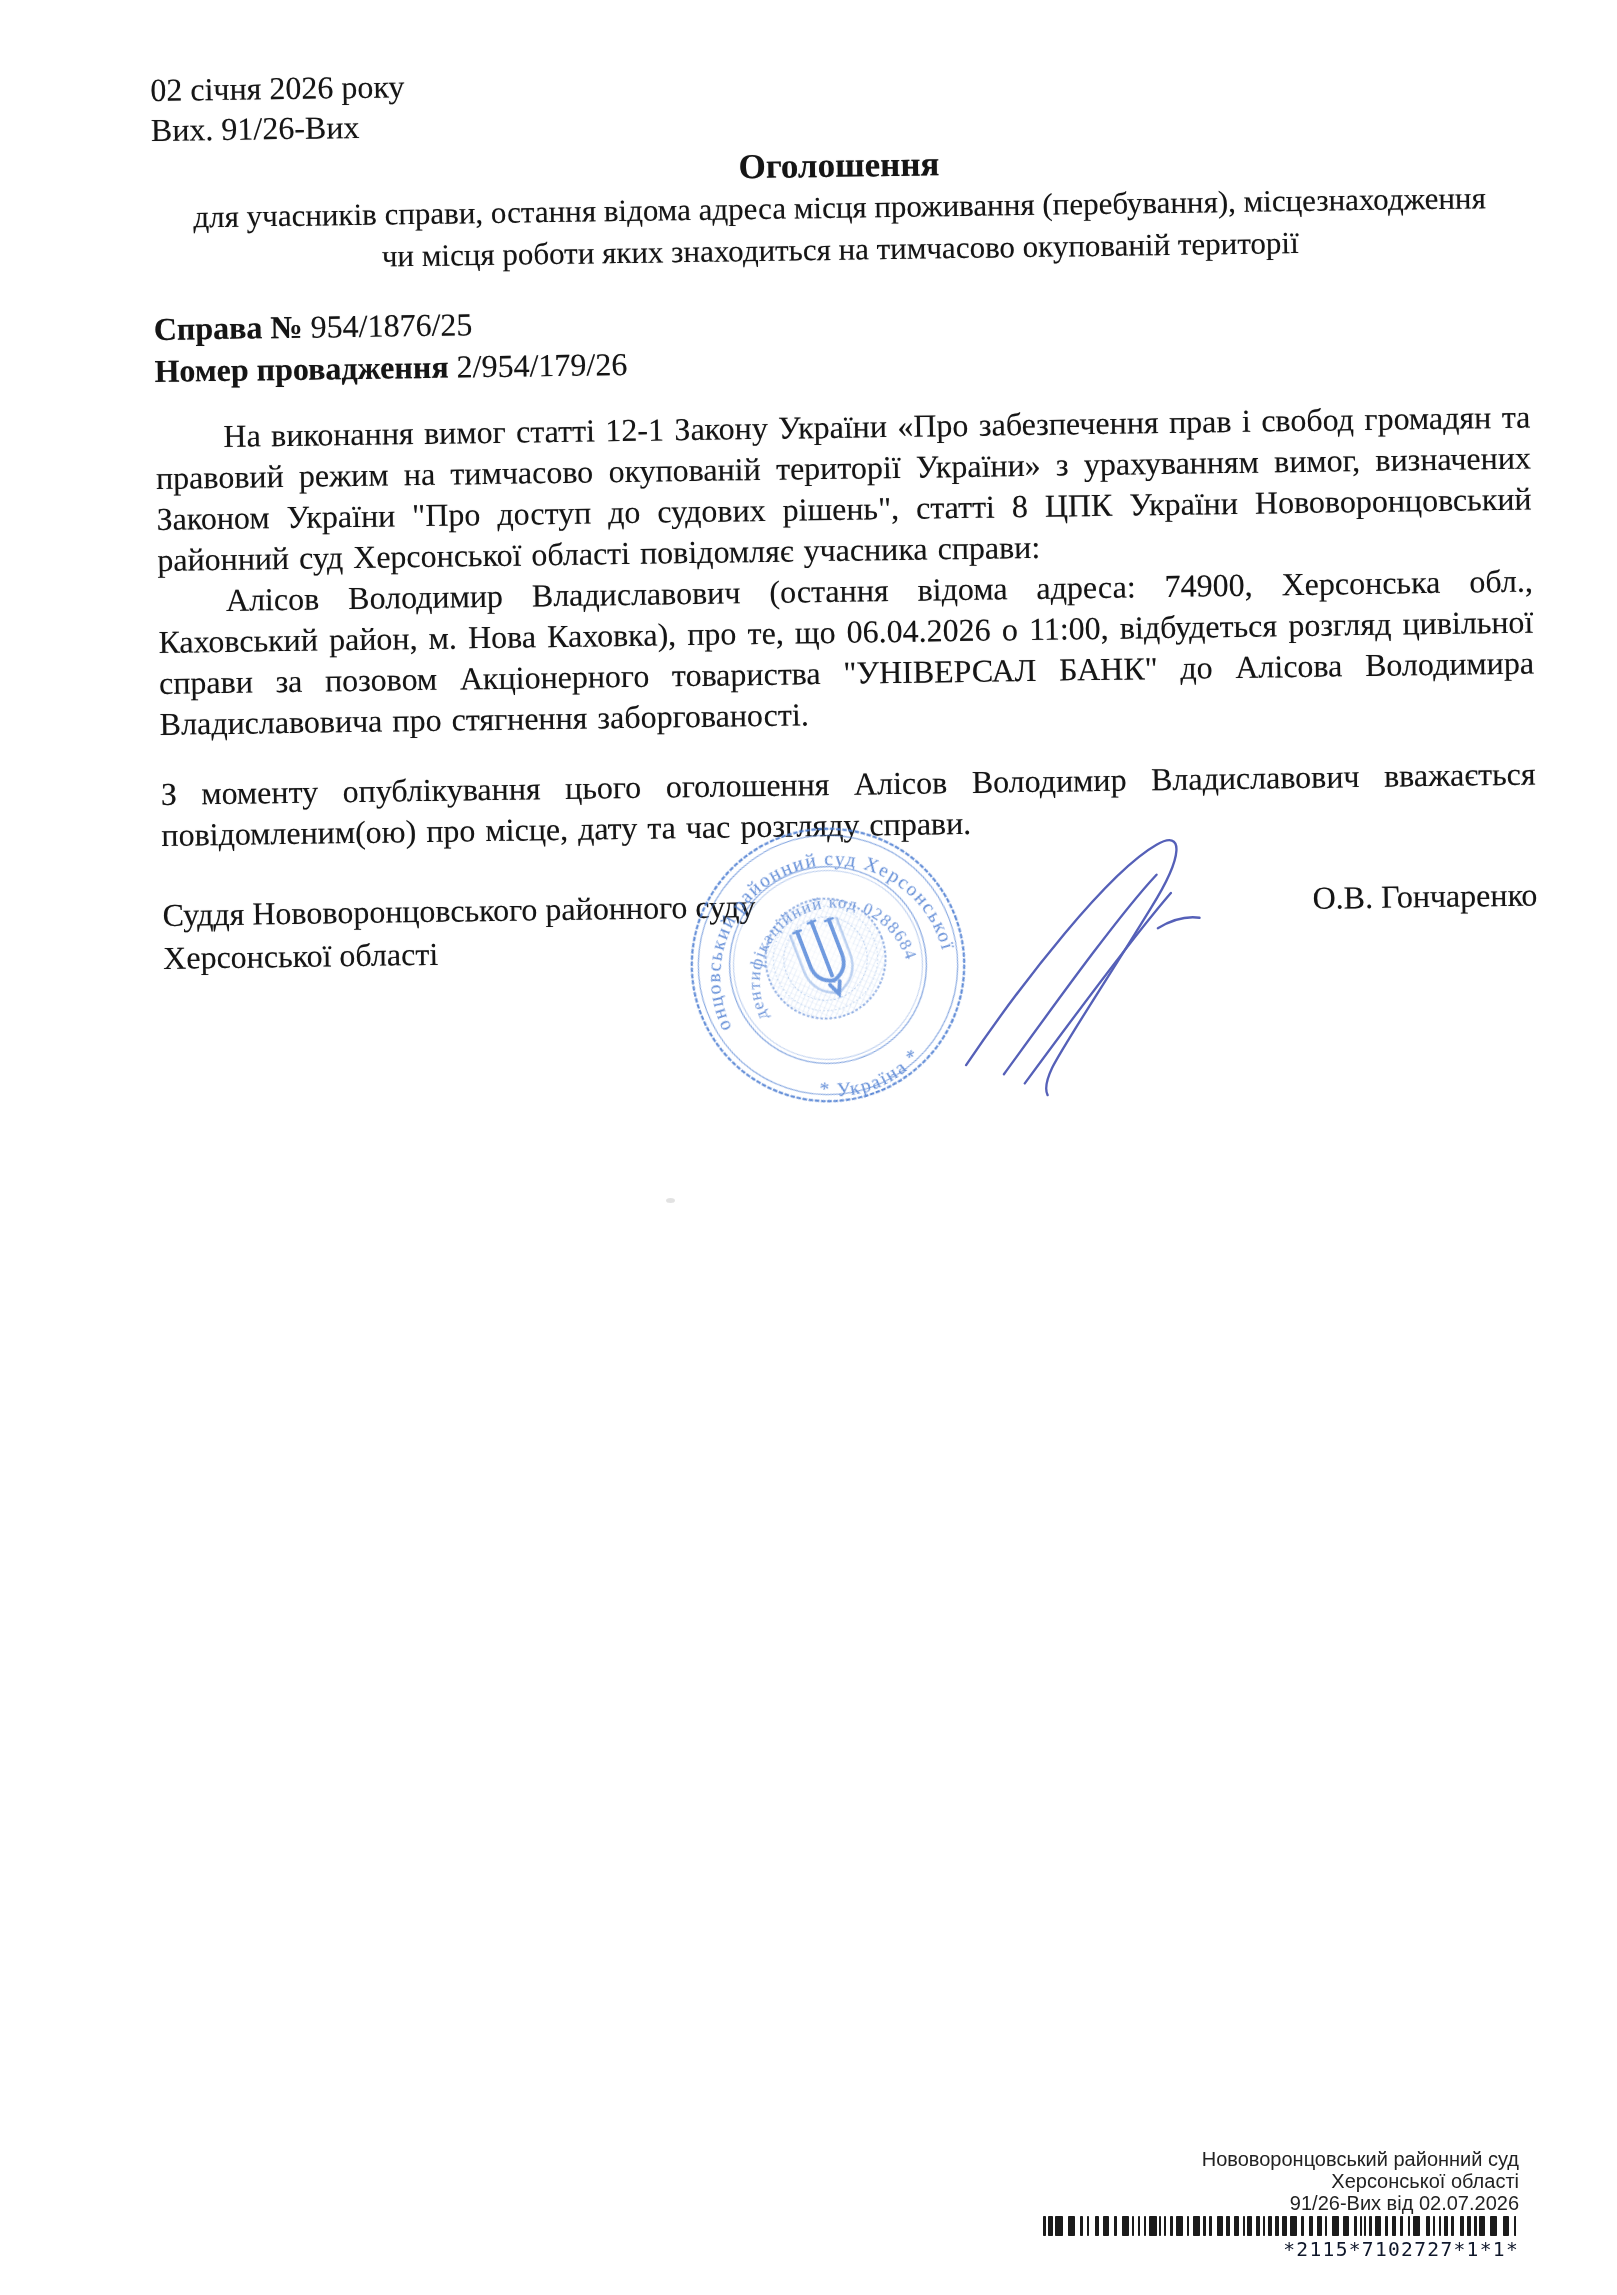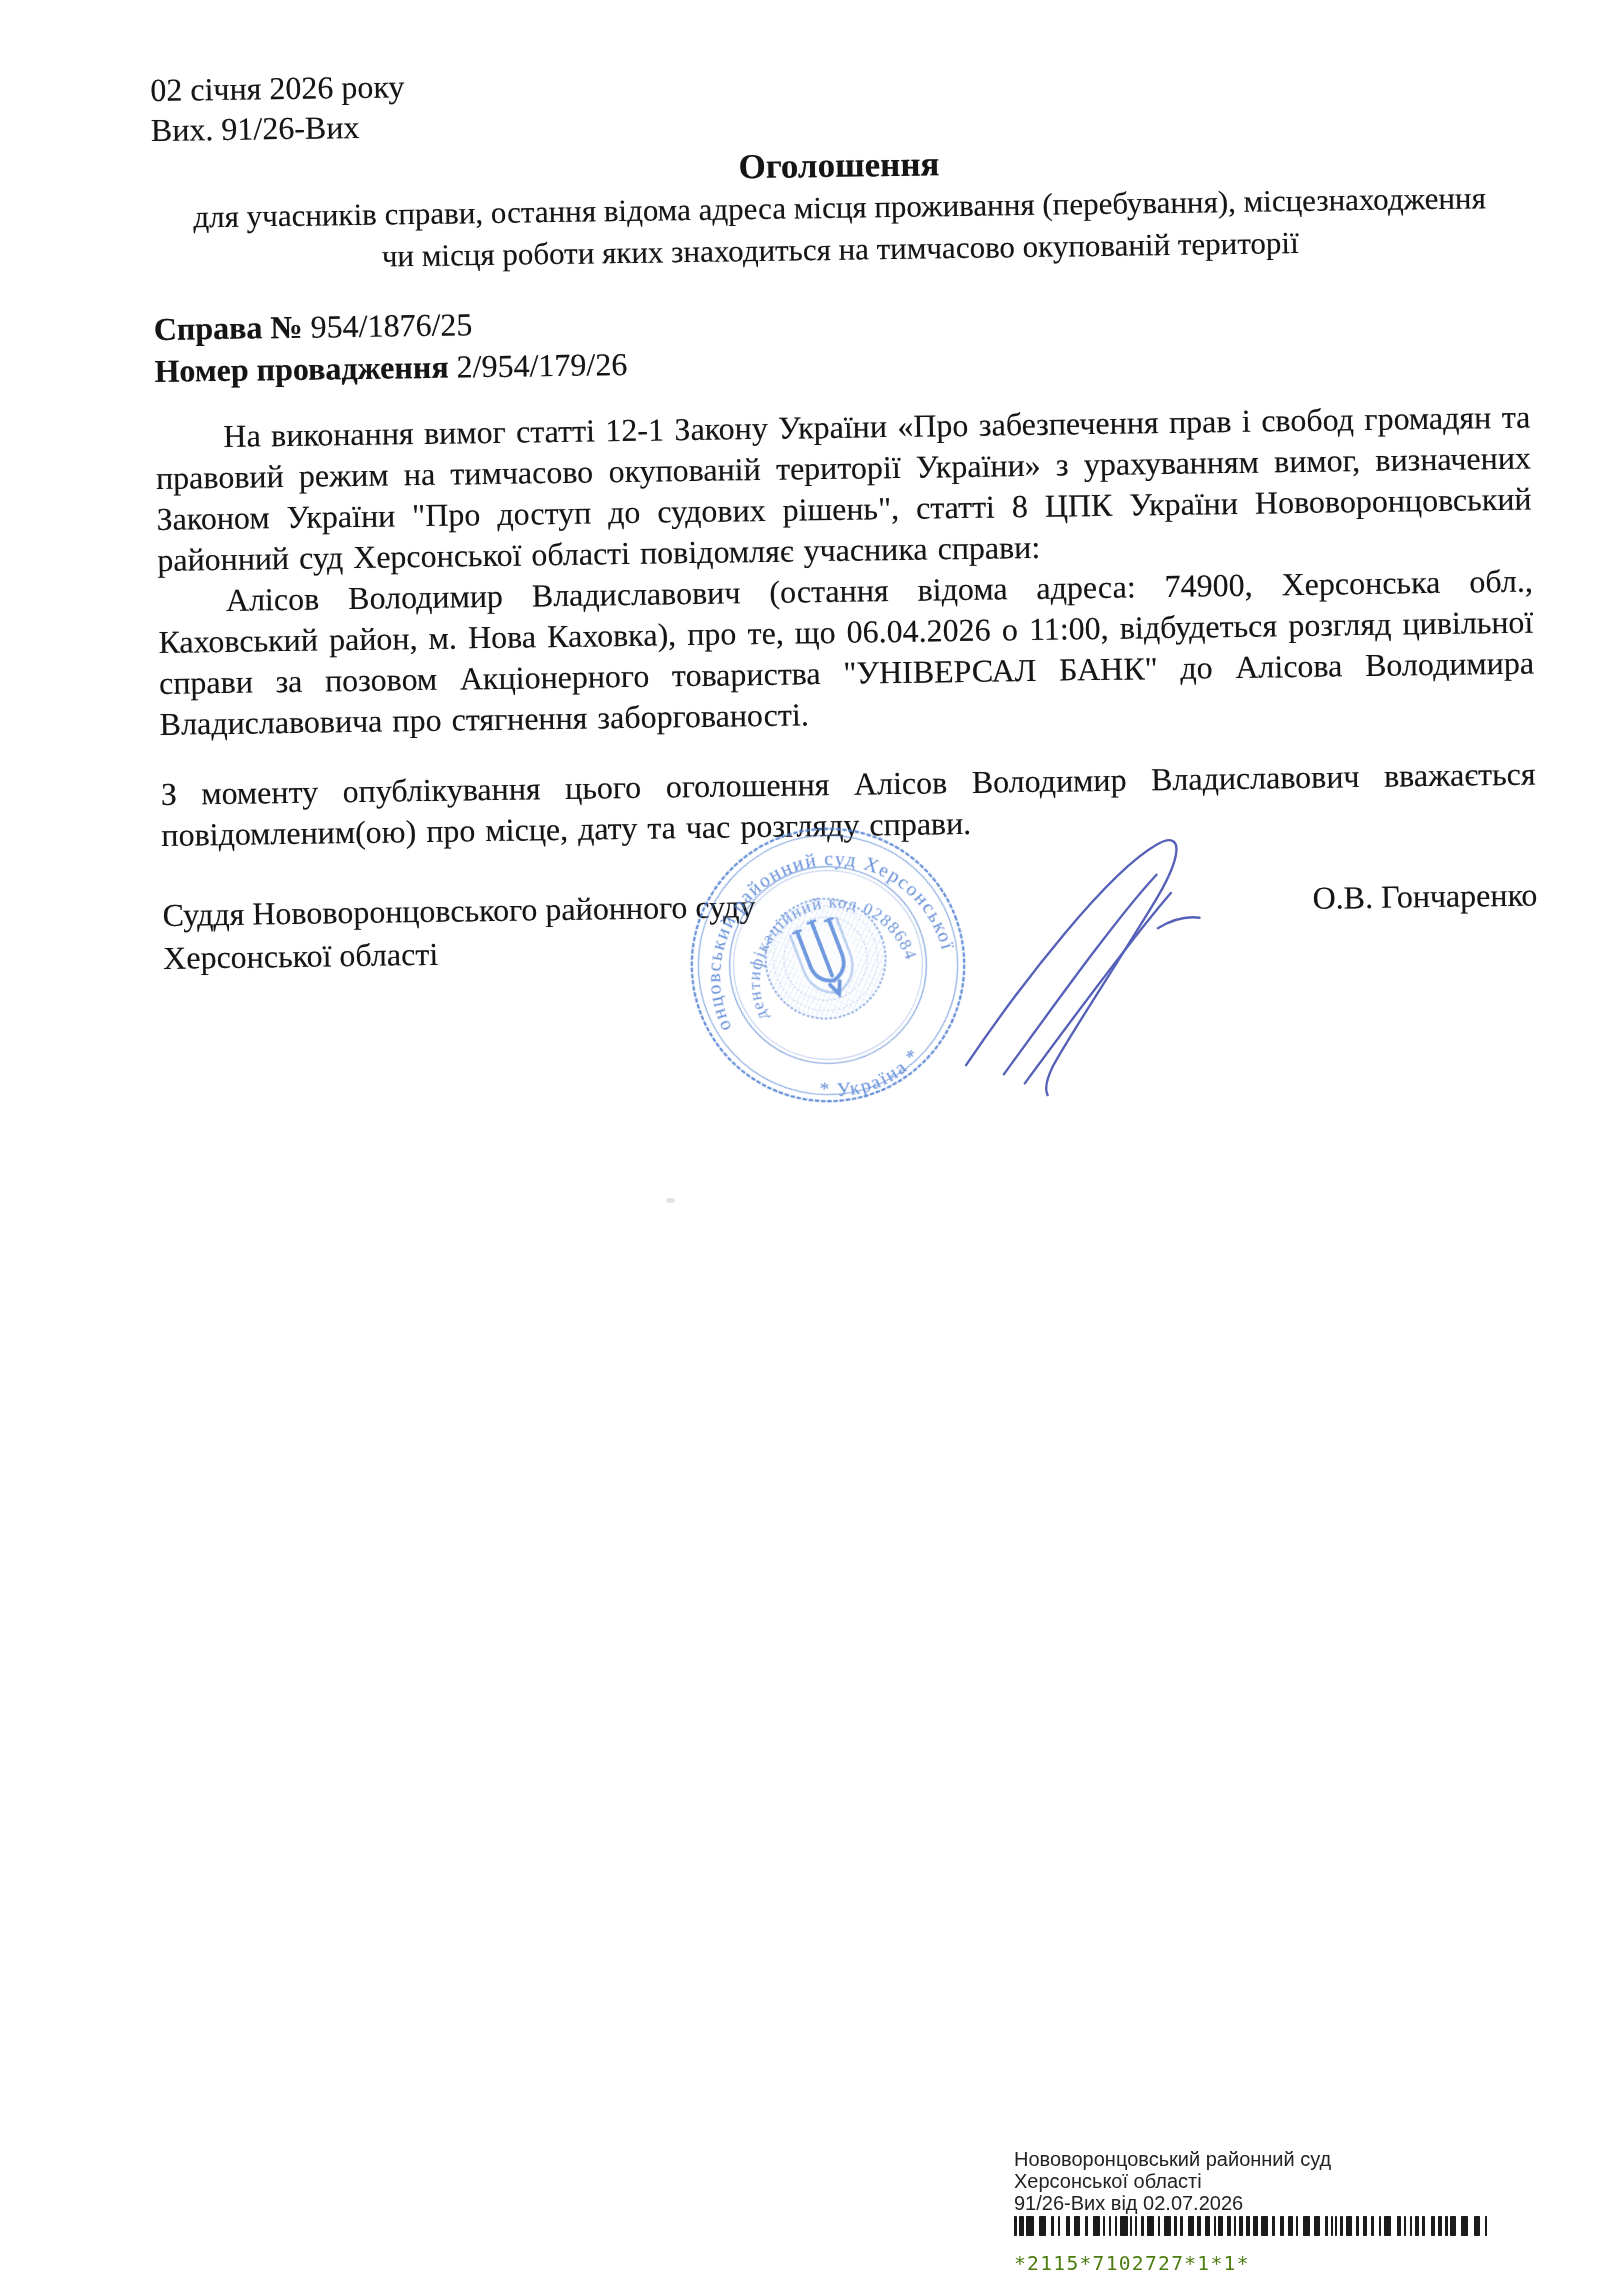--- a/index.html
+++ b/index.html
@@ -47,36 +47,36 @@
   .judge-name{white-space:nowrap;position:relative;}
   
   .stamp-svg{position:absolute;left:683px;top:820px;}
   .sign-svg{position:absolute;left:940px;top:829px;}
   .smudge{
     position:absolute;left:666px;top:1198px;width:9px;height:5.2px;
     border-radius:50%;background:#9a9a9a;opacity:.28;filter:blur(0.7px);
   }
   
   .footer{
-    position:absolute;left:1014px;top:2148px;width:476px;
+    position:absolute;left:1043px;top:2148px;width:476px;
     font-family:"Liberation Sans", sans-serif;
     font-size:20px;line-height:22px;color:#222;
-    text-align:left;
+    text-align:right;
   }
   .barcode{
     margin-top:2px;
     width:473px;height:19.6px;
     display:flex;align-items:stretch;overflow:hidden;
   }
   .barcode .bar{height:100%;background:#1b1b1b;flex:0 0 auto;border-radius:0.7px;}
   .barcode .sp{height:100%;flex:0 0 auto;}
   .barcode-caption{
-    margin-top:17px;
+    margin-top:3px;
     font-family:"DejaVu Sans Mono", monospace;
-    font-size:19.6px;letter-spacing:1.3px;color:#4d7c0f;
+    font-size:19.6px;letter-spacing:1.3px;color:#0f172a;
   }
 </style>
 </head>
 <body>
 
 <div class="page">
 
   <div class="content">
     <div class="hdr-line">02 січня 2026 року</div>
     <div class="hdr-line">Вих. 91/26-Вих</div>

